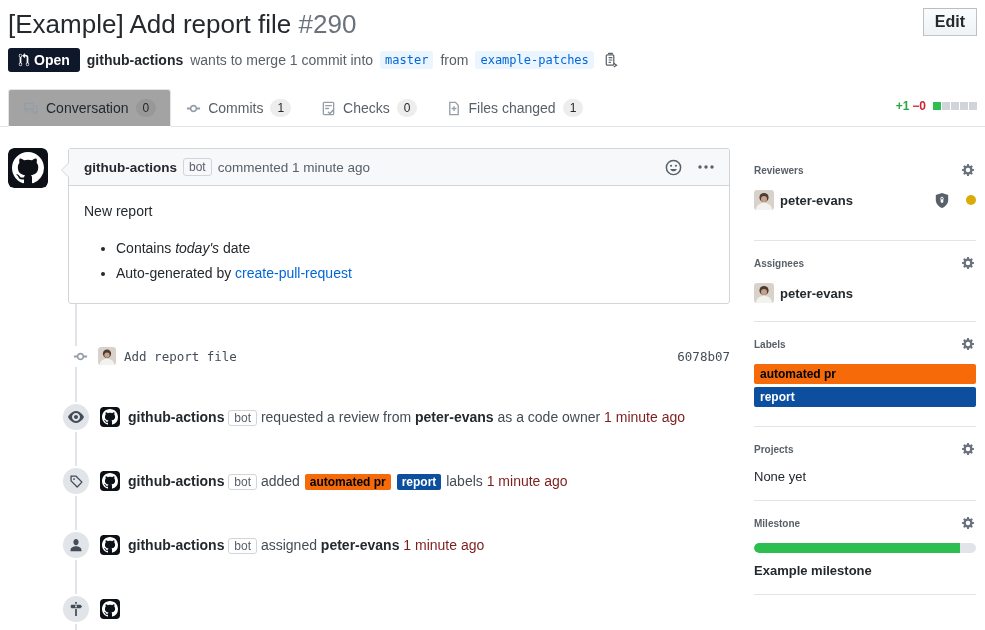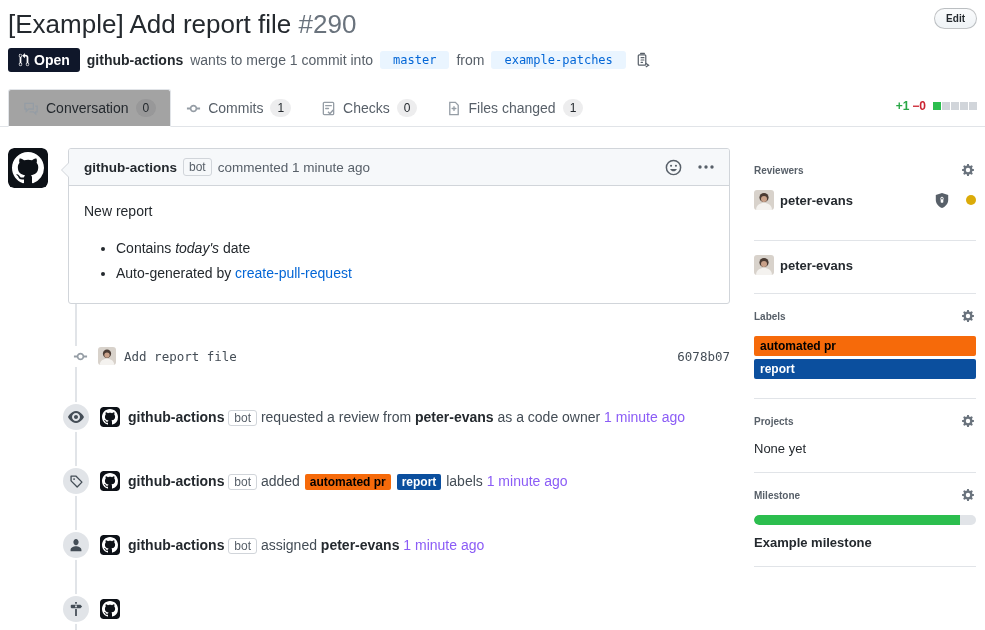--- a/index.html
+++ b/index.html
@@ -11,35 +11,35 @@
     font-size:14px;
   }
   .mono { font-family:"DejaVu Sans Mono","Liberation Mono",monospace; }
 
   .page-head { padding:8px 8px 0 8px; }
   .title-row { display:flex; align-items:flex-start; }
   h1.pr-title { font-size:26px; font-weight:400; line-height:32px; margin:0; flex:1; }
   .pr-number { color:#6a737d; font-weight:300; }
   .btn-edit {
     background:linear-gradient(#fafbfc,#eff3f6);
-    border:1px solid rgba(27,31,35,.25); border-radius:12px;
-    font-size:10px; font-weight:600; color:#24292e;
+    border:1px solid rgba(27,31,35,.25); border-radius:0;
+    font-size:16px; font-weight:600; color:#24292e;
     padding:4px 11px; cursor:pointer; font-family:inherit;
   }
   .meta-row { margin-top:8px; display:flex; align-items:center; gap:7px; font-size:14px; color:#586069; flex-wrap:nowrap; }
   .state-badge {
     display:inline-flex; align-items:center; gap:4px;
     background:#0f172a; color:#fff; font-weight:600; font-size:14px;
     padding:4px 10px; border-radius:3px; line-height:16px;
   }
   .meta-author { font-weight:600; color:#24292e; }
   .branch-label {
     font-family:"DejaVu Sans Mono","Liberation Mono",monospace;
     font-size:12px; color:#0366d6; background:#eaf5ff;
-    padding:2px 13px; border-radius:3px; text-decoration:none;
+    padding:2px 5px; border-radius:3px; text-decoration:none;
   }
   .copy-btn { background:none; border:none; padding:0 2px; cursor:pointer; display:inline-flex; }
 
   
   .tabnav { margin-top:17px; border-bottom:1px solid #e1e4e8; display:flex; align-items:flex-end; padding:0 8px; }
   .tab {
     display:flex; align-items:center; gap:7px;
     padding:9px 14px; font-size:14px; line-height:17px; color:#586069;
     border:1px solid transparent; margin-bottom:-1px; cursor:pointer;
     background:transparent; font-family:inherit;
@@ -104,21 +104,21 @@
   
   .event { display:flex; align-items:center; margin-top:38px; position:relative; z-index:1; }
   .badge {
     width:26px; height:26px; border-radius:50%; background:#e1e4e8; color:#444d56;
     display:flex; align-items:center; justify-content:center; flex:none;
     margin-left:55px; box-shadow:0 0 0 2px #fff;
   }
   .octo-avatar-sm { width:20px; height:20px; border-radius:3px; flex:none; margin-left:11px; cursor:pointer; }
   .etext { margin-left:8px; font-size:14px; color:#444d56; line-height:20px; }
   .etext strong { color:#24292e; }
-  .etext .time { color:#8b5cf6; }
+  .etext .time { color:#7f1d1d; }
   .label-chip {
     font-size:12px; font-weight:600; padding:1px 5px; border-radius:2px; margin:0 1px; cursor:pointer;
   }
   .label-orange { background:#f66a0a; color:#000; }
   .label-blue { background:#0b4f9e; color:#fff; }
 
   
   .sidebar { width:222px; flex:none; font-size:12px; }
   .side-section { padding:14px 0 16px 0; border-bottom:1px solid #e1e4e8; }
   .side-section:first-child { padding-top:14px; }
@@ -380,20 +380,28 @@
               <path d="M8 .5l6.2 2v5.1c0 3.6-2.6 6.6-6.2 8-3.6-1.4-6.2-4.4-6.2-8V2.5L8 .5z"></path>
               <rect x="6.7" y="6.8" width="2.6" height="3.4" rx="0.6" fill="#fff"></rect>
               <path d="M6.8 7V5.9a1.2 1.2 0 0 1 2.4 0V7" stroke="#fff" stroke-width="1" fill="none"></path>
             </svg>
         </span>
         <span class="dot-pending"></span>
       </div>
     </div>
 
     <div class="side-section">
+      <div class="side-head">
+        <span>Assignees</span>
+        <span class="gear">
+          <svg width="16" height="16" viewBox="0 0 16 16" fill="#6a737d">
+              <path d="M14 8.8V7.2l-1.8-.5-.3-.8.9-1.6-1.1-1.1-1.6.9-.8-.3L8.8 2H7.2l-.5 1.8-.8.3-1.6-.9-1.1 1.1.9 1.6-.3.8L2 7.2v1.6l1.8.5.3.8-.9 1.6 1.1 1.1 1.6-.9.8.3.5 1.8h1.6l.5-1.8.8-.3 1.6.9 1.1-1.1-.9-1.6.3-.8zM8 10.2A2.2 2.2 0 1 1 8 5.8a2.2 2.2 0 0 1 0 4.4z"></path>
+            </svg>
+        </span>
+      </div>
       <div class="user-row" style="margin-bottom:2px">
         <span class="user-avatar">
           <svg viewBox="0 0 20 20" width="20" height="20">
               <rect width="20" height="20" fill="#d8d2cb"></rect>
               <circle cx="10" cy="7.5" r="4.6" fill="#4a3b33"></circle>
               <circle cx="10" cy="9" r="3" fill="#c9a189"></circle>
               <path d="M2 20c0-4.6 3.6-7 8-7s8 2.4 8 7z" fill="#f4f2ef"></path>
             </svg>
         </span>
         <a class="user-name">peter-evans</a>

